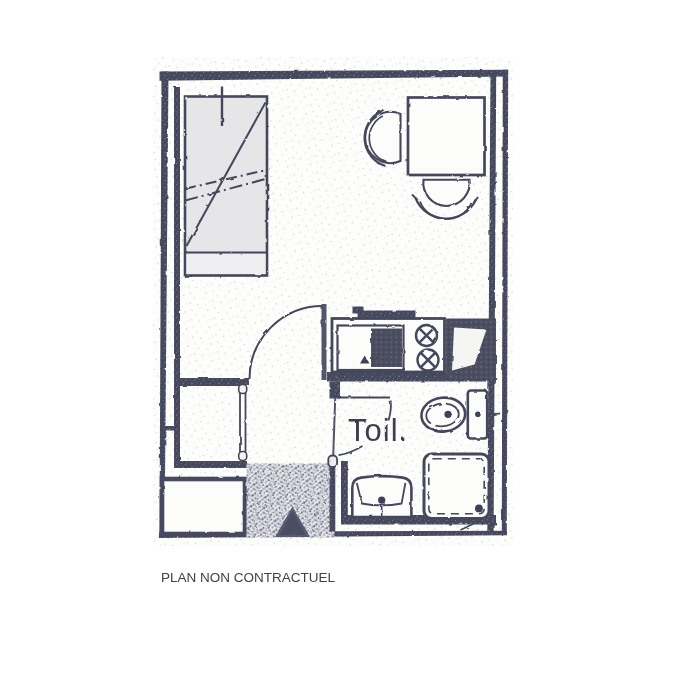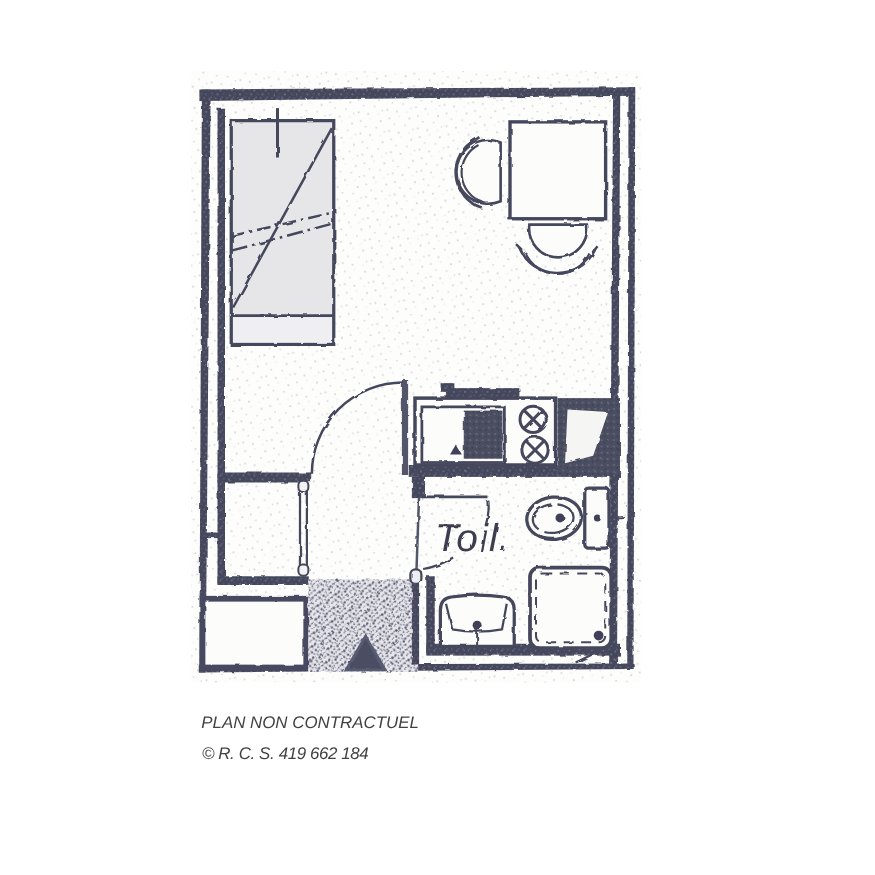--- a/index.html
+++ b/index.html
@@ -1,16 +1,16 @@
 <!DOCTYPE html>
 <html><head>
 <meta charset="utf-8">
 <style>
   html,body{margin:0;padding:0;background:#ffffff;width:700px;height:700px;overflow:hidden;}
-  .page{position:relative;width:700px;height:536px;font-family:"Liberation Sans",sans-serif;font-style:italic;}
+  .page{position:relative;width:700px;height:536px;font-family:"Liberation Sans",sans-serif;}
   .cap1{position:absolute;left:161px;top:570px;font-size:13.5px;letter-spacing:0px;color:#424242;}
   .cap2{position:absolute;left:161.5px;top:595px;font-size:13.5px;letter-spacing:-0.3px;color:#424242;}
 </style>
 </head>
 <body>
 <div class="page">
 <svg width="700" height="700" viewBox="0 0 700 700" xmlns="http://www.w3.org/2000/svg">
 <defs>
   <filter id="rough" x="-5%" y="-5%" width="110%" height="110%">
     <feTurbulence type="fractalNoise" baseFrequency="0.11" numOctaves="2" seed="7" result="n"></feTurbulence>
@@ -216,14 +216,13 @@
     <circle cx="381.7" cy="500.2" r="3.6" fill="#3f415a"></circle>
     <line x1="381.7" y1="503.8" x2="381.7" y2="517" stroke="#45475c" stroke-width="1.6"></line>
   </g>
 
   <text x="348" y="441" font-family="Liberation Sans, sans-serif" font-size="31" fill="#3c3e50" letter-spacing="1">Toil.</text>
 </g>
 </svg>
 
 <div class="cap1">PLAN NON CONTRACTUEL</div>
 
-<div class="cap2">© R. C. S. 419 662 184</div>
 </div>
 
 </body></html>

